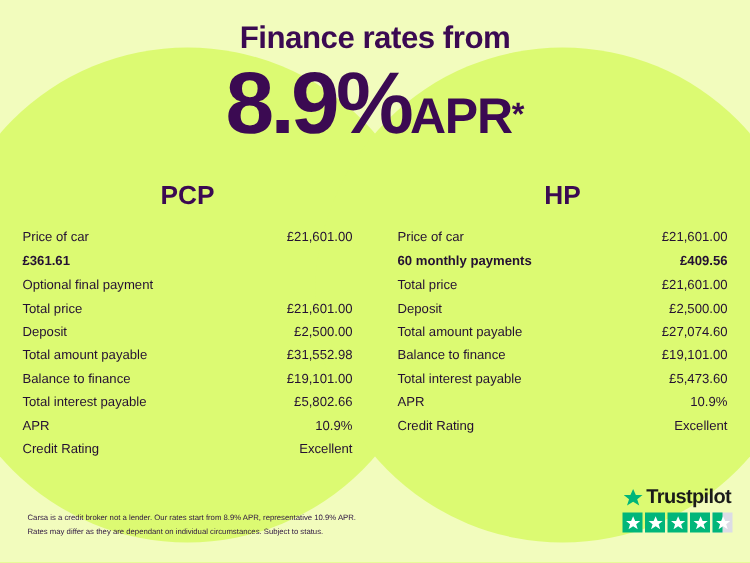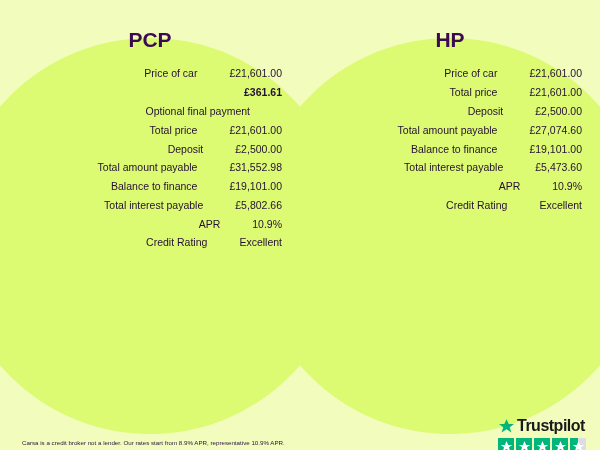--- a/index.html
+++ b/index.html
@@ -57,26 +57,25 @@
   .col-title {
     text-align:center;
     color:#3b0a52;
     font-size:21px;
     font-weight:bold;
     margin-bottom:12px;
   }
   .table { width:100%; }
   .row {
     display:flex;
-    justify-content:flex-end;
+    justify-content:space-between;
     align-items:baseline;
     font-size:10.5px;
     color:#241033;
     padding:3.4px 0;
-    gap:32px;
   }
   .row.bold { font-weight:bold; }
   .row .label { text-align:left; white-space:nowrap; }
   .row .value { text-align:right; white-space:nowrap; }
 
   .footer {
     position:absolute;
     left:22px;
     bottom:18px;
     z-index:3;
@@ -122,20 +121,26 @@
 </head>
 <body>
 
 <div class="bg-circles">
   <div class="circle circle-left"></div>
   <div class="circle circle-right"></div>
 </div>
 
 <div class="content">
 
+  <div class="header">
+    <div class="header-title">Finance rates from</div>
+    <div class="headline">
+      <span class="headline-rate">8.9%</span><span class="headline-apr">APR</span><span class="headline-star">*</span>
+    </div>
+  </div>
 
   <div class="columns">
 
     <div class="col">
       <div class="col-title">PCP</div>
       <div class="table">
         <div class="row">
           <span class="label">Price of car</span>
           <span class="value">£21,601.00</span>
         </div>
@@ -176,20 +181,24 @@
         </div>
       </div>
     </div>
 
     <div class="col">
       <div class="col-title">HP</div>
       <div class="table">
         <div class="row">
           <span class="label">Price of car</span>
           <span class="value">£21,601.00</span>
+        </div>
+        <div class="row bold">
+          <span class="label">60 monthly payments</span>
+          <span class="value">£409.56</span>
         </div>
         <div class="row">
           <span class="label">Total price</span>
           <span class="value">£21,601.00</span>
         </div>
         <div class="row">
           <span class="label">Deposit</span>
           <span class="value">£2,500.00</span>
         </div>
         <div class="row">

